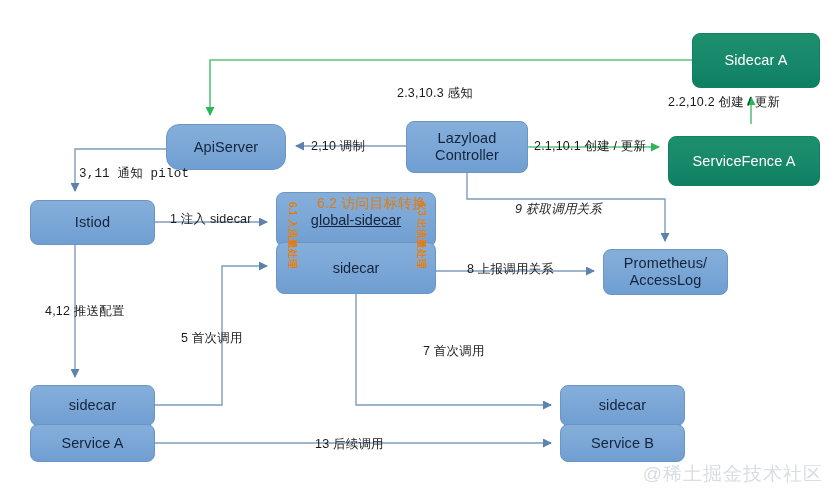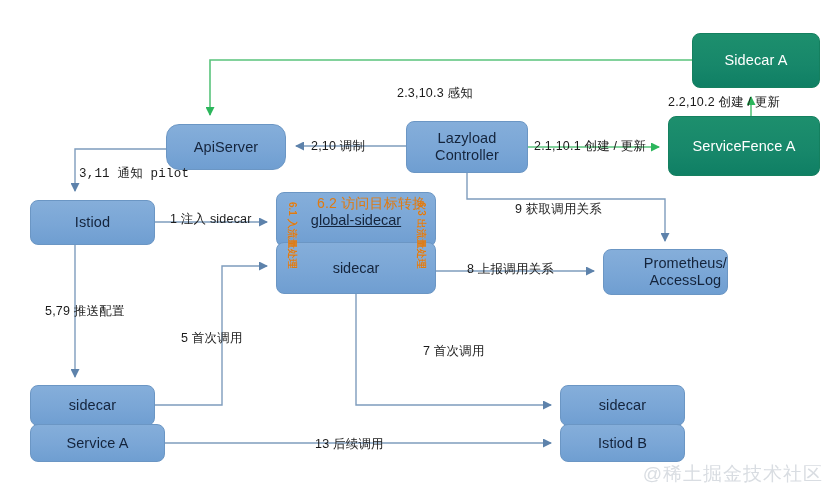--- a/index.html
+++ b/index.html
@@ -151,56 +151,56 @@
 
     <g stroke="#e07a10" stroke-width="1.2" fill="none">
       <path d="M400,202 L414,202" marker-end="url(#arrowOrange)"></path>
     </g>
   </svg>
 
   <div class="node green" style="left:692px;top:33px;width:128px;height:55px;">
     <span>Sidecar A</span>
   </div>
 
-  <div class="node green" style="left:668px;top:116px;width:152px;height:60px;">
+  <div class="node green" style="left:668px;top:136px;width:152px;height:50px;">
     <span>ServiceFence A</span>
   </div>
 
   <div class="node blue" style="left:166px;top:124px;width:120px;height:46px;border-radius:13px;">
     <span>ApiServer</span>
   </div>
 
   <div class="node blue" style="left:30px;top:200px;width:125px;height:45px;">
     <span>Istiod</span>
   </div>
 
   <div class="node blue" style="left:406px;top:121px;width:122px;height:52px;">
     <span class="lines" style="white-space:pre-line;">Lazyload
 Controller</span>
   </div>
 
-  <div class="node blue" style="left:603px;top:249px;width:125px;height:46px;justify-content:flex-end;">
+  <div class="node blue" style="left:603px;top:249px;width:125px;height:46px;">
     <span class="lines" style="white-space:pre-line;">Prometheus/
 AccessLog</span>
   </div>
 
   <div class="node blue" style="left:30px;top:385px;width:125px;height:41px;">
     <span>sidecar</span>
   </div>
 
-  <div class="node blue" style="left:30px;top:424px;width:135px;height:38px;text-align:center;">
+  <div class="node blue" style="left:30px;top:424px;width:125px;height:38px;text-align:center;">
     <span>Service A</span>
   </div>
 
   <div class="node blue" style="left:560px;top:385px;width:125px;height:41px;">
     <span>sidecar</span>
   </div>
 
   <div class="node blue" style="left:560px;top:424px;width:125px;height:38px;">
-    <span>Istiod B</span>
+    <span>Service B</span>
   </div>
 
   <div class="gs-group" style="left:276px;top:192px;width:160px;height:102px;">
     <div class="gs-cell" style="left:0;top:0;width:160px;height:55px;text-decoration:underline;">
       <span>global-sidecar</span>
     </div>
     <div class="gs-cell" style="left:0;top:50px;width:160px;height:52px;">
       <span>sidecar</span>
     </div>
     <div class="vlabel left" style="left:23px;top:10px;">6.1 入流量处理</div>
@@ -208,22 +208,22 @@
   </div>
 
   <div class="edge-label orange" style="left:317px;top:195px;">6.2 访问目标转换</div>
 
   <div class="edge-label" style="left:397px;top:85px;">2.3,10.3  感知</div>
   <div class="edge-label" style="left:668px;top:94px;">2.2,10.2  创建 / 更新</div>
   <div class="edge-label" style="left:534px;top:138px;">2.1,10.1  创建 / 更新</div>
   <div class="edge-label" style="left:311px;top:138px;">2,10  调制</div>
   <div class="edge-label" style="left:79px;top:165px;font-family:Liberation Mono, monospace;">3,11  通知 pilot</div>
   <div class="edge-label" style="left:170px;top:211px;">1 注入 sidecar</div>
-  <div class="edge-label" style="left:515px;top:201px;">9  获取调用关系</div>
+  <div class="edge-label" style="left:515px;top:201px;font-style:italic;">9  获取调用关系</div>
   <div class="edge-label" style="left:467px;top:261px;">8  上报调用关系</div>
-  <div class="edge-label" style="left:45px;top:303px;">5,79  推送配置</div>
+  <div class="edge-label" style="left:45px;top:303px;">4,12  推送配置</div>
   <div class="edge-label" style="left:181px;top:330px;">5 首次调用</div>
   <div class="edge-label" style="left:423px;top:343px;">7  首次调用</div>
   <div class="edge-label" style="left:315px;top:436px;">13  后续调用</div>
 
   <div class="watermark">@稀土掘金技术社区</div>
 
 </div>
 
 </body></html>

